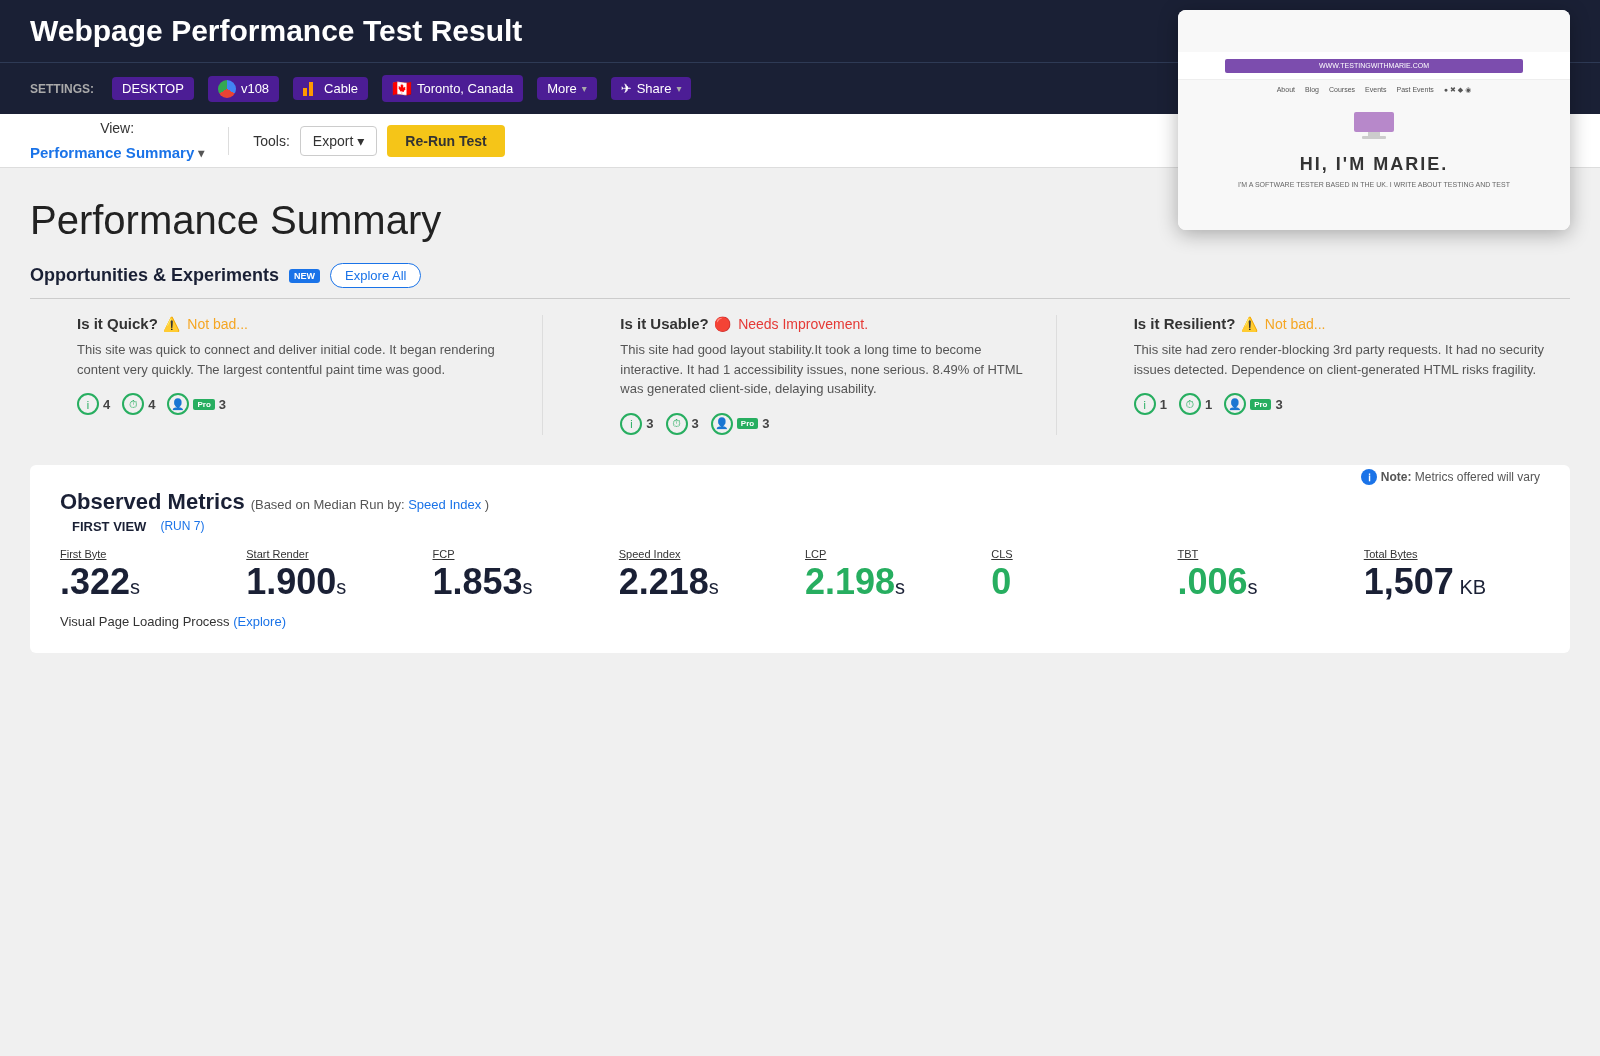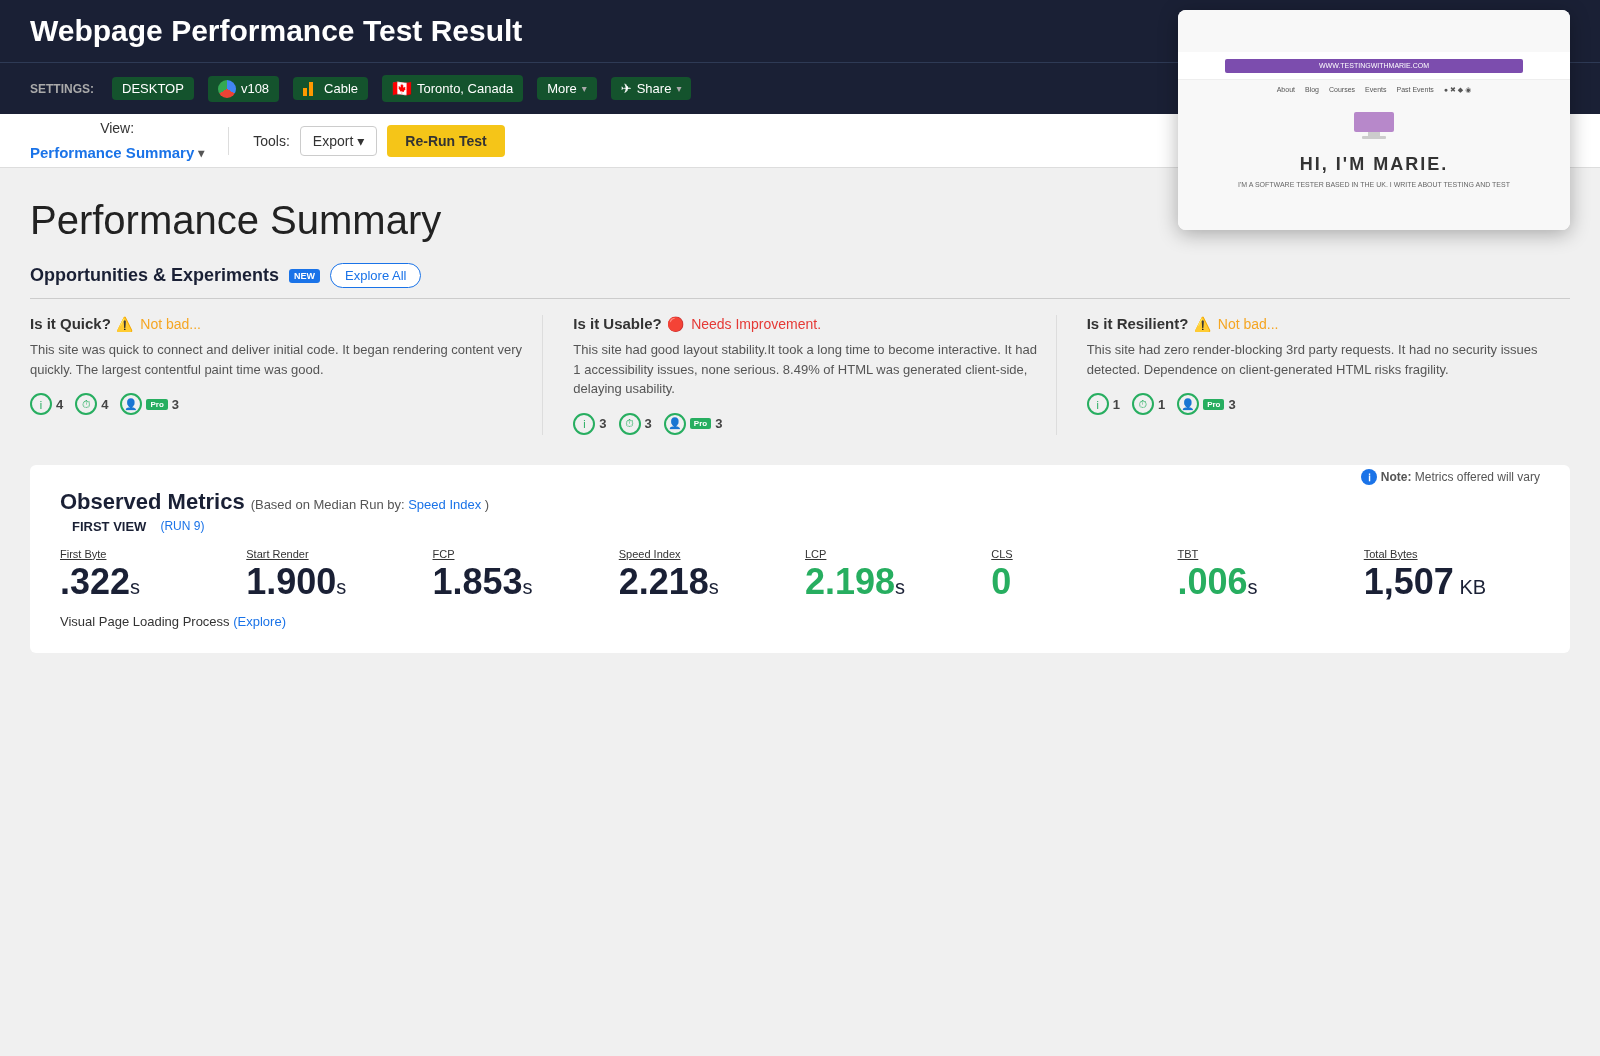--- a/index.html
+++ b/index.html
@@ -46,21 +46,21 @@
     .settings-label {
       font-size: 12px;
       font-weight: bold;
       color: #aaa;
       margin-right: 4px;
     }
     .settings-item {
       display: flex;
       align-items: center;
       gap: 5px;
-      background: #14532d;
+      background: #4c1d95;
       border-radius: 4px;
       padding: 4px 10px;
       font-size: 13px;
       color: #fff;
       cursor: pointer;
     }
     .settings-item .flag { font-size: 16px; }
     .settings-item .chevron { font-size: 10px; color: #aaa; }
     .browser-icon {
       width: 18px; height: 18px;
@@ -271,20 +271,21 @@
     
     .three-cols {
       display: grid;
       grid-template-columns: 1fr 1fr 1fr;
       gap: 0;
     }
     .col-divider {
       border-right: 1px solid #ddd;
       padding-right: 17px;
       padding-left: 10px;
+      margin-left: 47px;
     }
     .col-divider:first-child { padding-left: 0; }
     .col-divider:last-child { border-right: none; }
 
     .col-header {
       display: flex;
       align-items: center;
       gap: 6px;
       margin-bottom: 8px;
     }
@@ -614,21 +615,21 @@
         </span>
       </div>
       <div class="obs-note">
         <span class="info-icon">ℹ</span>
         <strong>Note:</strong>
         <span>Metrics offered will vary</span>
       </div>
     </div>
     <div class="first-view-row">
       <span class="first-view-label">FIRST VIEW</span>
-      <a class="run2-link">(RUN 9)</a>
+      <a class="run2-link">(RUN 7)</a>
     </div>
     <div class="metrics-row">
 
       <div class="metric-col">
         <span class="metric-col-label">First Byte</span>
         <div>
           <span class="metric-col-value">.322</span><span class="metric-col-unit">s</span>
         </div>
       </div>
 

